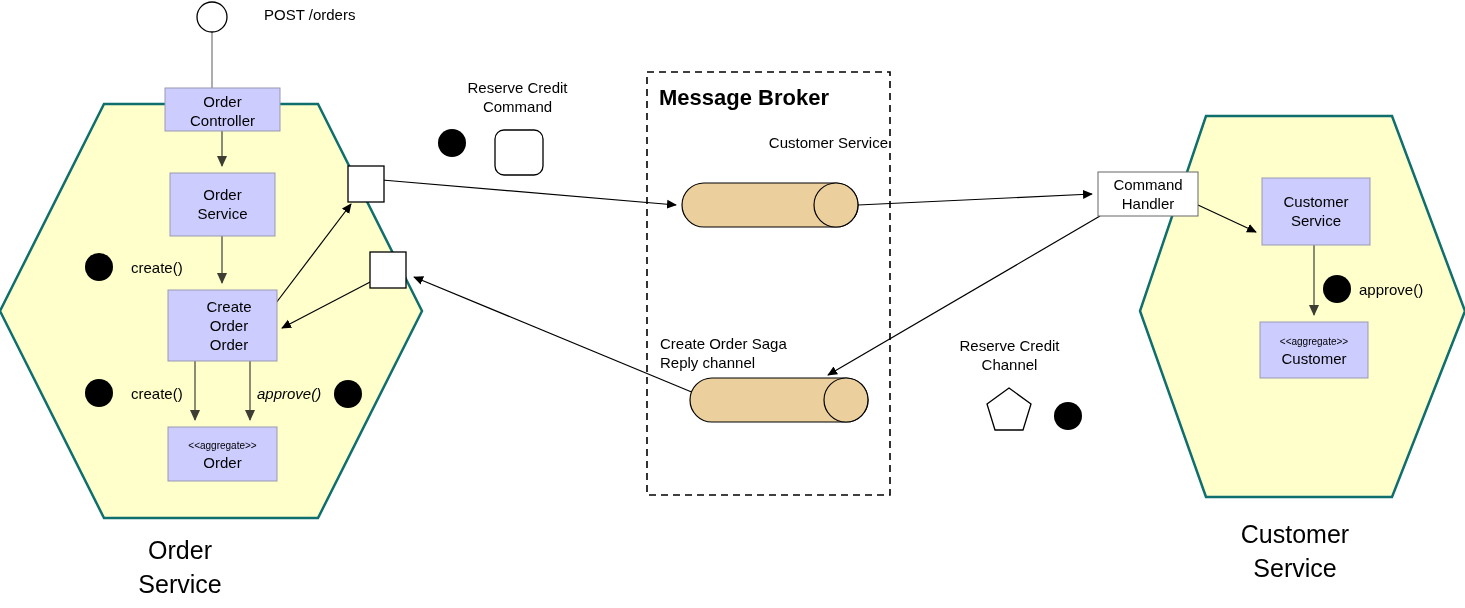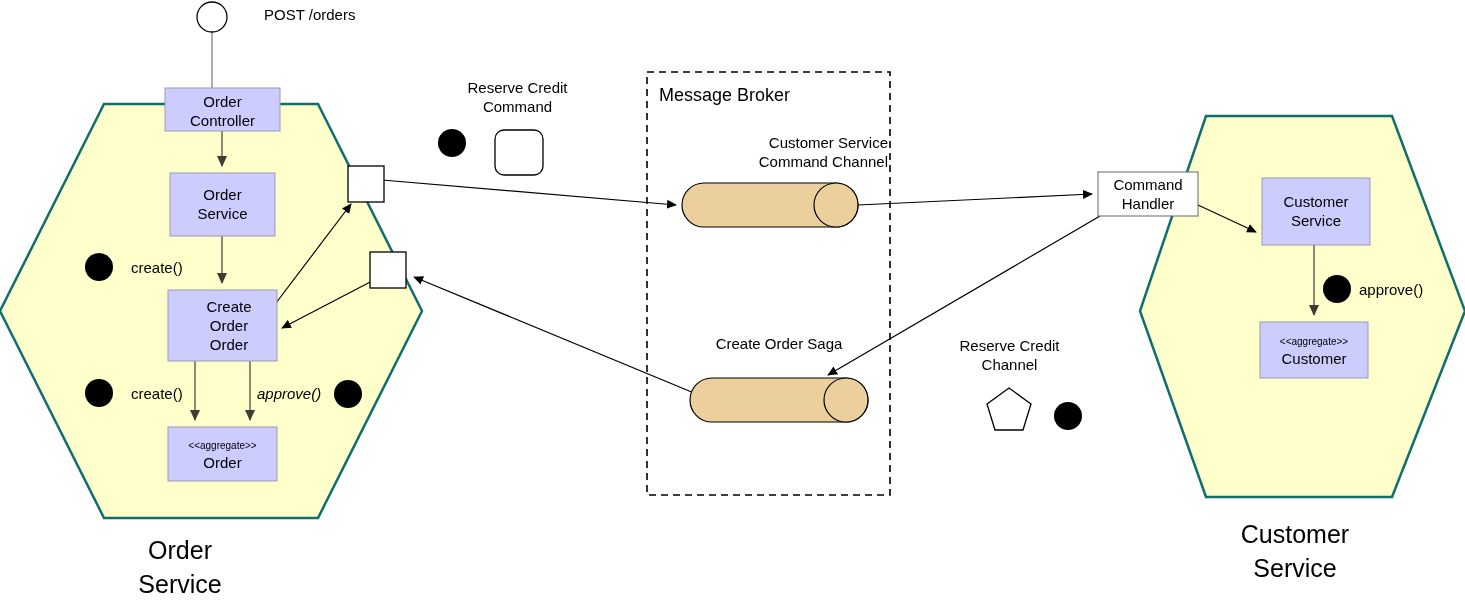--- a/index.html
+++ b/index.html
@@ -24,21 +24,21 @@
   svg.diagram-svg {
     position: absolute;
     left: 0;
     top: 0;
     width: 1465px;
     height: 608px;
   }
   .lbl { font-size: 15px; }
   .lbl-box { font-size: 15px; }
   .lbl-small { font-size: 10px; }
-  .lbl-bold { font-size: 18px; font-weight: normal; }
+  .lbl-bold { font-size: 22px; font-weight: bold; }
   .lbl-big { font-size: 25px; }
   .lbl-num { font-size: 13px; font-weight: bold; fill: #ffffff; }
   .comp-box {
     fill: #ccccff;
     stroke: #9999b3;
     stroke-width: 1;
   }
   .plain-box {
     fill: #ffffff;
     stroke: #666666;
@@ -208,25 +208,25 @@
 <div style="position:absolute;left:932px;top:336px;width:155px;text-align:center;line-height:19px;">
   <div class="lbl">Reserve Credit</div>
   <div class="lbl">Channel</div>
 </div>
 <div class="lbl-num" style="position:absolute;left:1054px;top:409px;width:28px;text-align:center;">5</div>
 
 <div class="lbl-bold" style="position:absolute;left:659px;top:85px;">Message Broker</div>
 
 <div style="position:absolute;left:650px;top:133px;width:238px;text-align:right;line-height:19px;">
   <div class="lbl">Customer Service</div>
-  <div class="lbl">Command Channel</div>
-</div>
-
-<div style="position:absolute;left:660px;top:334px;width:238px;text-align:center;line-height:19px;">
+</div>
+
+<div style="position:absolute;left:660px;top:334px;width:238px;text-align:left;line-height:19px;">
   <div class="lbl">Create Order Saga</div>
+  <div class="lbl">Reply channel</div>
 </div>
 
 <div style="position:absolute;left:1098px;top:175px;width:100px;text-align:center;line-height:19px;">
   <div class="lbl-box">Command</div>
   <div class="lbl-box">Handler</div>
 </div>
 
 <div style="position:absolute;left:1262px;top:192px;width:108px;text-align:center;line-height:19px;">
   <div class="lbl-box">Customer</div>
   <div class="lbl-box">Service</div>

